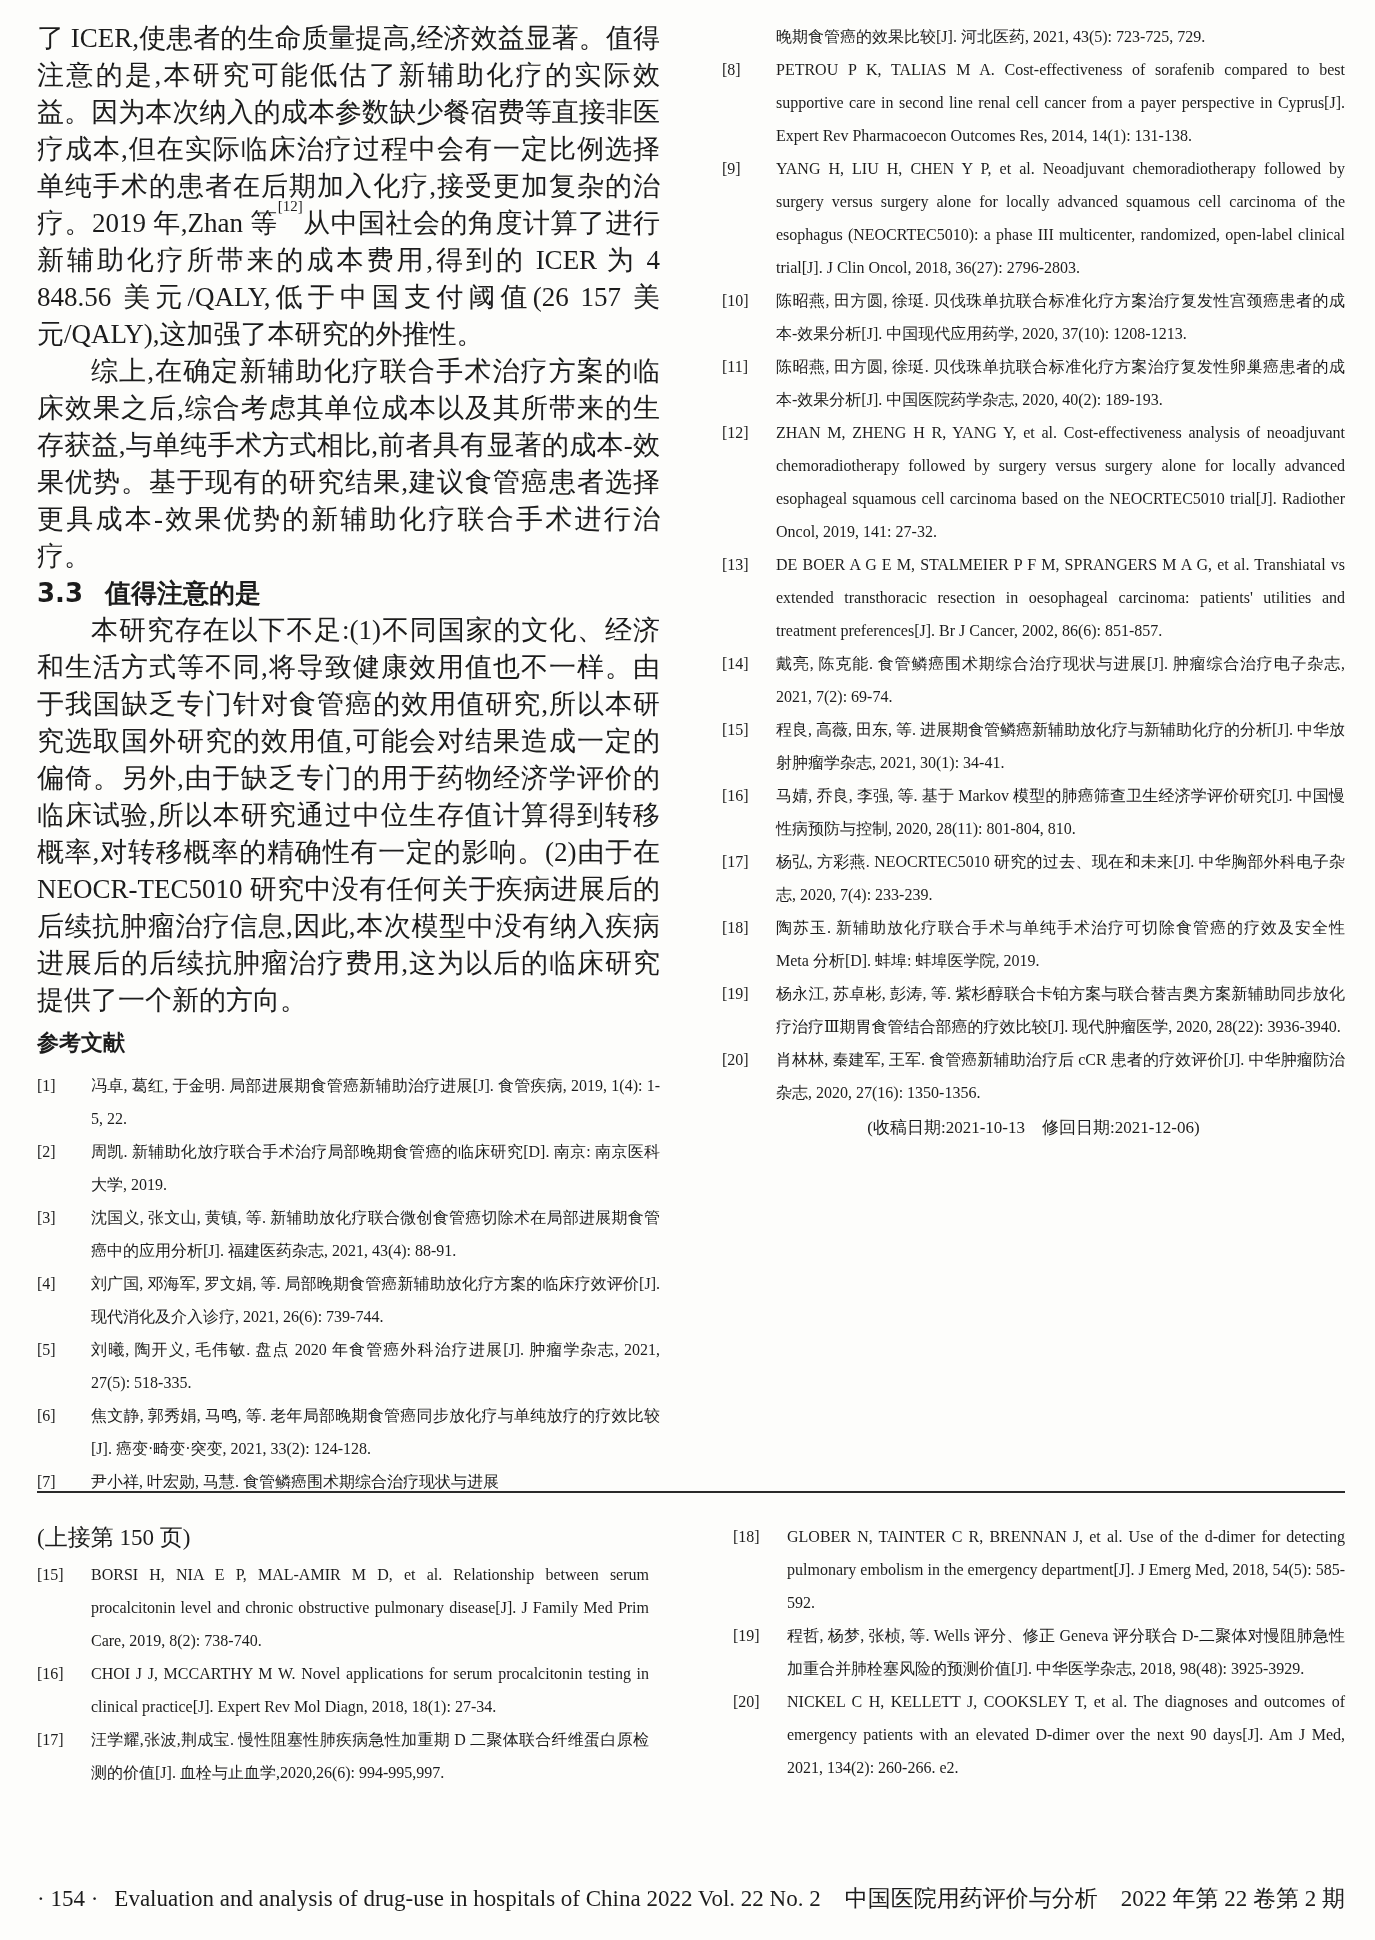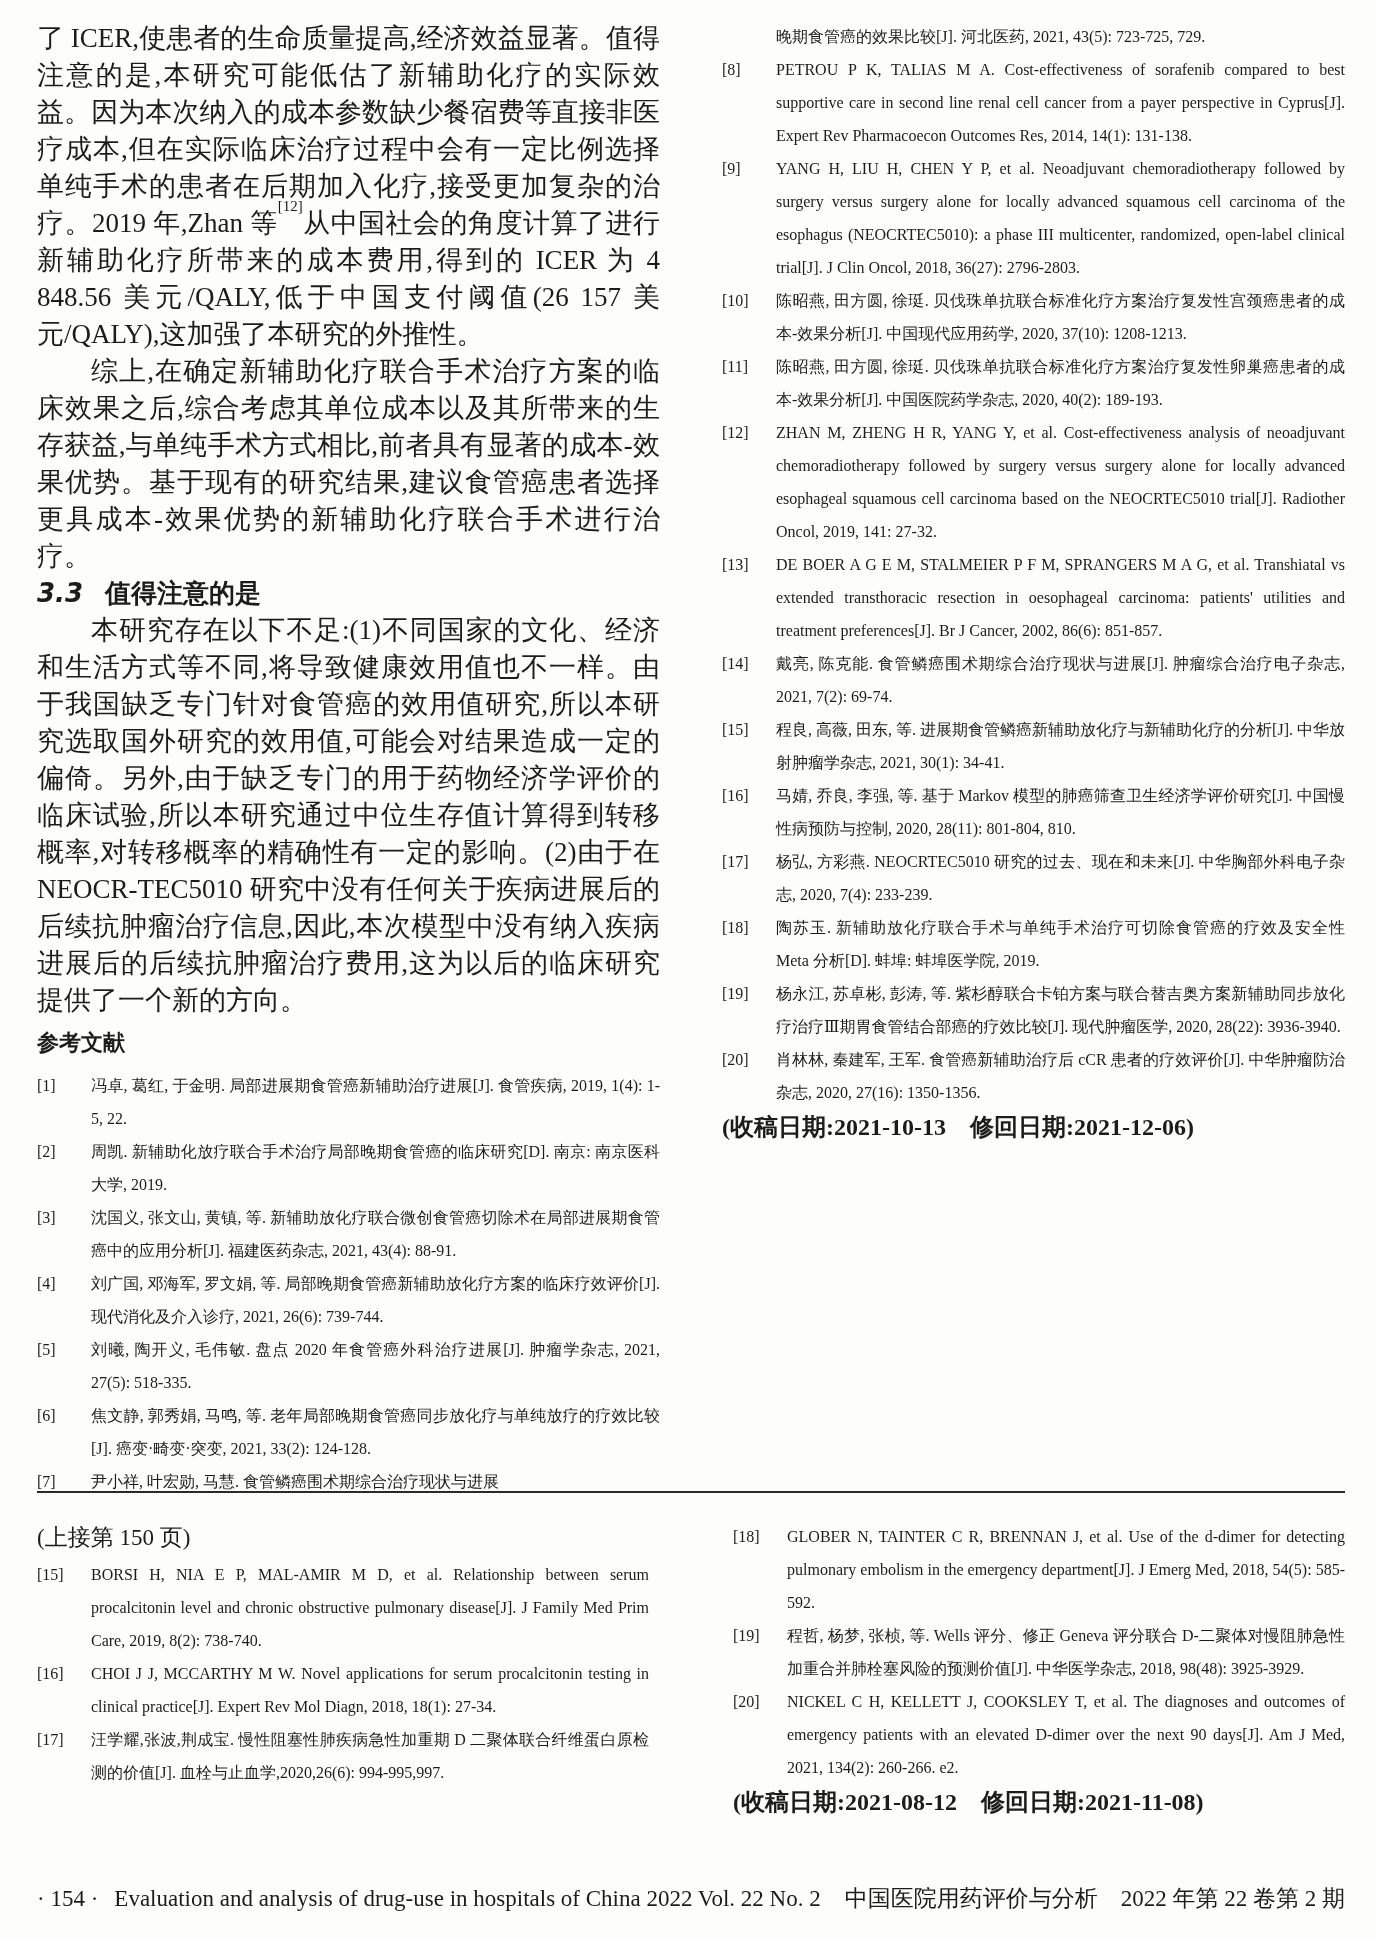--- a/index.html
+++ b/index.html
@@ -32,44 +32,43 @@
   .body-text.indent { text-indent: 2em; }
   sup.cite {
     font-size: 15px; line-height: 0;
     position: relative; top: -11px;
   }
   .sub-heading {
     margin: 0; padding: 1px 0;
     font-family: "DejaVu Sans", "Liberation Sans", sans-serif;
     font-size: 26px; line-height: 35px; font-weight: bold;
   }
-  .sub-heading .sec-num { margin-right: 22px; font-style: italic; }
+  .sub-heading .sec-num { margin-right: 22px; }
   .refs-heading {
     margin: 4px 0 6px 0;
     font-family: "DejaVu Sans", "Liberation Sans", sans-serif;
     font-size: 22px; line-height: 40px; font-weight: bold;
   }
   .ref-list { }
   .ref {
     display: flex;
     font-size: 16px; line-height: 33px;
   }
   .ref-num {
     flex: 0 0 54px;
     white-space: nowrap;
   }
   .ref-text {
     flex: 1 1 auto; min-width: 0;
     text-align: justify;
   }
   .date-line {
-    font-size: 24px; line-height: 33px;
-    text-align: left;
+    font-size: 17px; line-height: 33px;
+    text-align: center;
     margin-top: 2px;
-    font-weight: bold;
   }
   .cont-note {
     font-size: 23px; line-height: 36px;
     margin-bottom: 2px;
   }
   .divider {
     position: absolute; top: 1491px; left: 37px; right: 30px;
     border-top: 2px solid #2a2a2a;
   }
   .footer {
@@ -241,21 +240,20 @@
   <div class="ref">
     <span class="ref-num">[19]</span>
     <span class="ref-text">程哲, 杨梦, 张桢, 等. Wells 评分、修正 Geneva 评分联合 D-二聚体对慢阻肺急性加重合并肺栓塞风险的预测价值[J]. 中华医学杂志, 2018, 98(48): 3925-3929.</span>
   </div>
 
   <div class="ref">
     <span class="ref-num">[20]</span>
     <span class="ref-text">NICKEL C H, KELLETT J, COOKSLEY T, et al. The diagnoses and outcomes of emergency patients with an elevated D-dimer over the next 90 days[J]. Am J Med, 2021, 134(2): 260-266. e2.</span>
   </div>
 </div>
-      <div class="date-line">(收稿日期:2021-08-12　修回日期:2021-11-08)</div>
     </div>
 
   </div>
 
   <div class="footer">
     <div class="footer-left">
       <span>· 154 ·</span>
       <span>Evaluation and analysis of drug-use in hospitals of China 2022 Vol. 22 No. 2</span>
     </div>
     <div class="footer-right">中国医院用药评价与分析　2022 年第 22 卷第 2 期</div>

